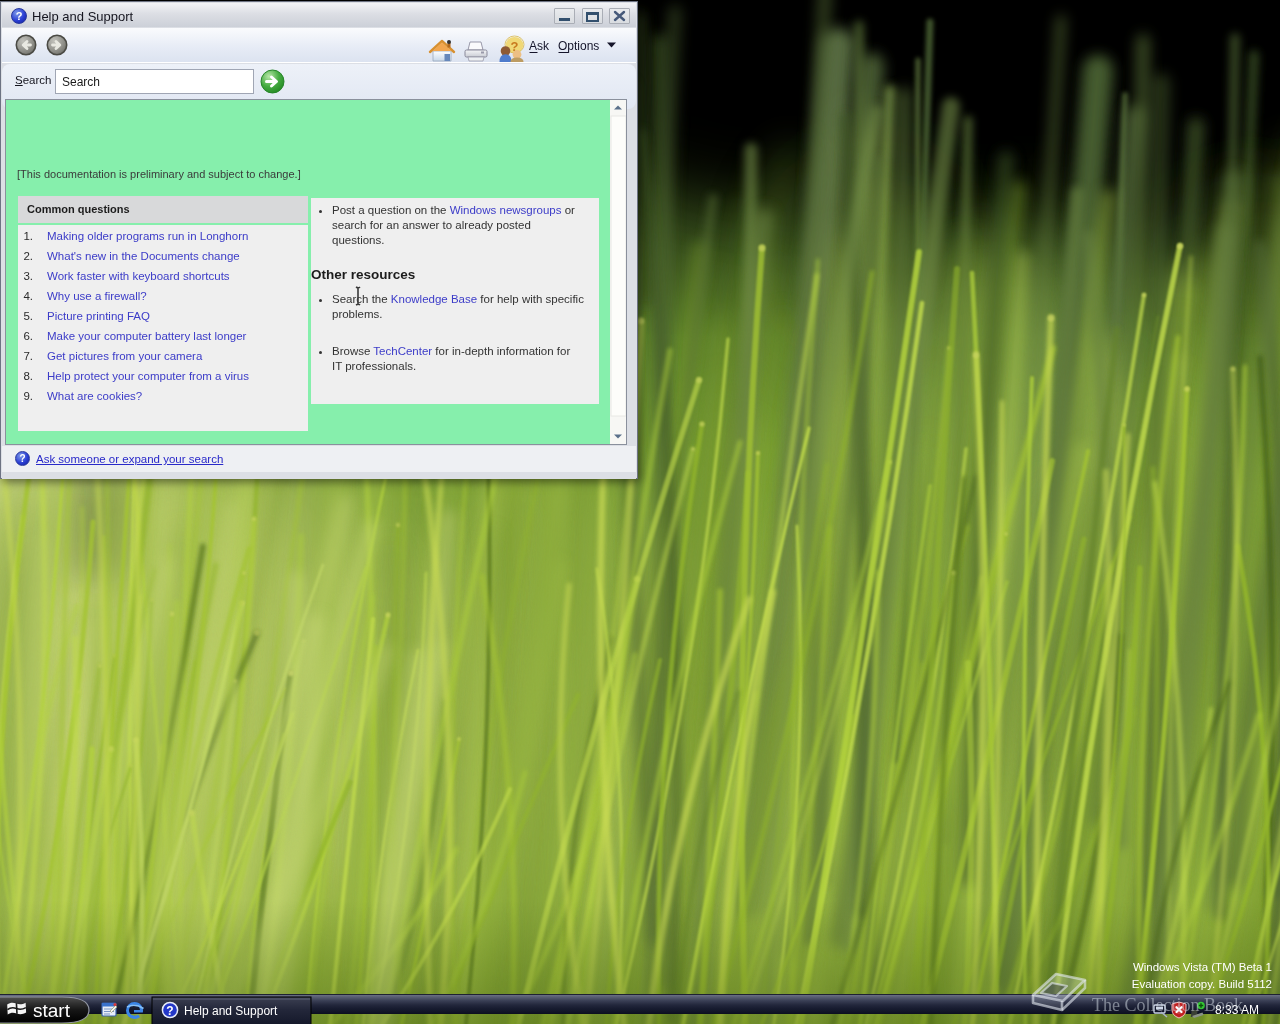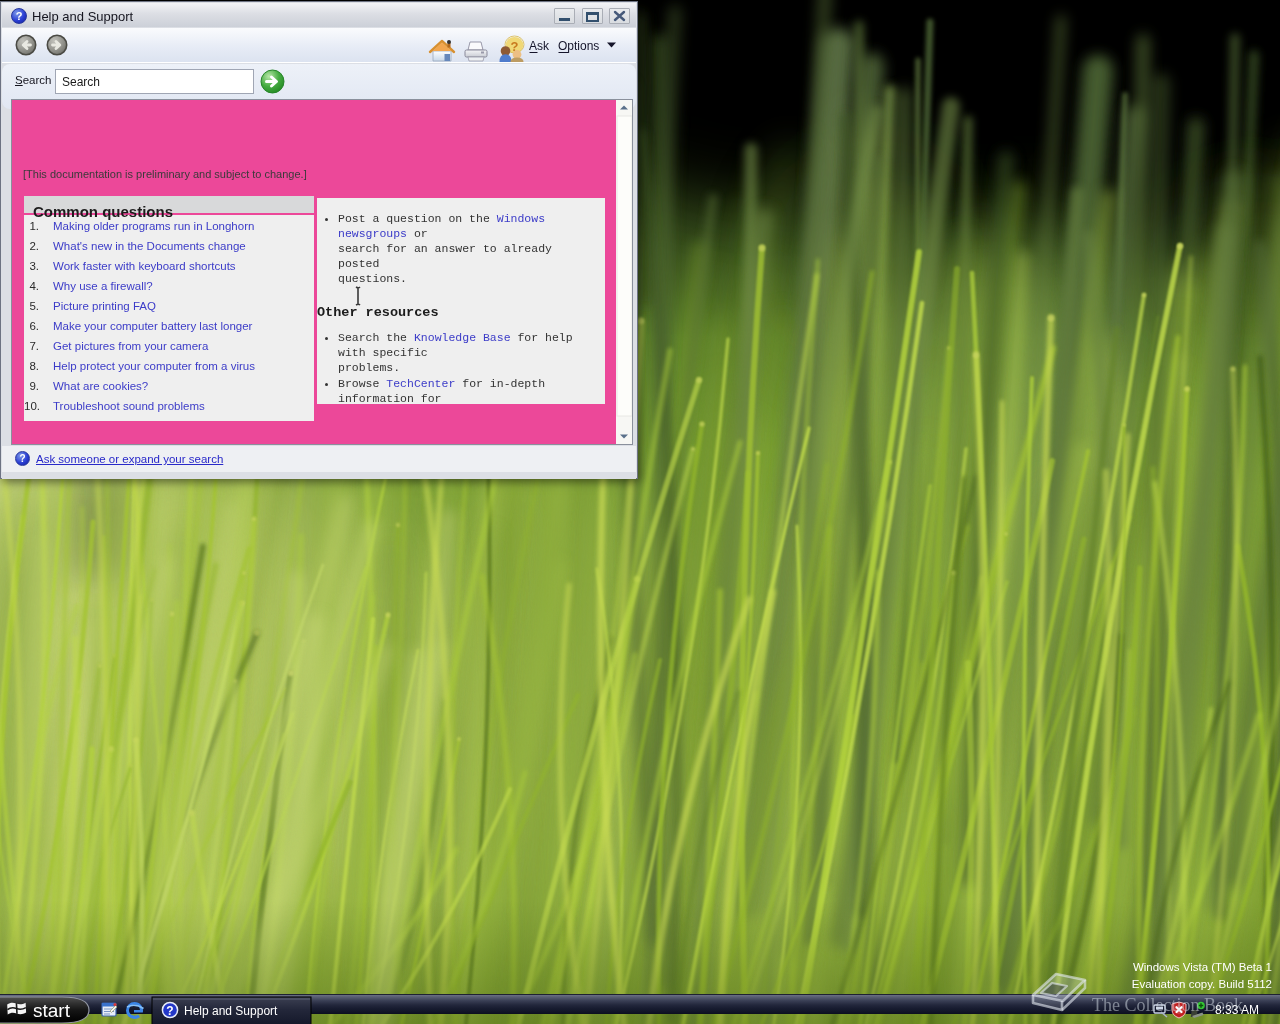--- a/index.html
+++ b/index.html
@@ -15,27 +15,27 @@
   border:1px solid #27379c; color:#fff; }
 .qicon span { font-size:11px; line-height:15px; display:block; text-align:center; font-weight:bold; }
 #wbtns { position:absolute; right:6px; top:5px; }
 .wbtn { display:inline-block; width:21px; height:16px; margin-left:2px;
   background:linear-gradient(#e9ebee,#d9dce0); border:1px solid #aaaeb6; border-radius:1px;
   position:relative; vertical-align:top; }
 #toolbar { position:absolute; left:1px; top:26px; right:1px; height:35px;
   background:linear-gradient(#fafbfd,#e7ecf6 55%,#dce3f0); border-bottom:1px solid #ffffff; }
 #searchrow { position:absolute; left:1px; top:62px; right:1px; height:45px;
   background:linear-gradient(#edf1f8,#e1e7f3);border-radius:8px; }
-#contentframe { position:absolute; left:10px; top:97px; width:622px; height:346px;
-  border:1px solid #8a909c; background:#ec4899; font-size:11.5px; }
+#contentframe { position:absolute; left:4px; top:97px; width:622px; height:346px;
+  border:1px solid #8a909c; background:#86efac; font-size:11.5px; }
 #scrollbar { position:absolute; right:0; top:0; width:16px; height:344px; background:#f6f6f3; }
 #bottombar { position:absolute; left:1px; top:444px; right:1px; height:26px; background:#eef0f3; }
 #botframe { position:absolute; left:1px; top:470px; right:1px; height:7px; background:#dcdfe5; }
 a { color:#2929c9; text-decoration:underline; cursor:default; }
-.hdr { background:#d8d9da; height:17px; font-weight:bold; font-size:15px; color:#1c1c1c; padding:7px 0 0 9px; }
+.hdr { background:#d8d9da; height:27px; font-weight:bold; font-size:11px; color:#1c1c1c; padding:7px 0 0 9px; }
 .cellbody { background:#efefef; margin-top:2px; height:206px; overflow:hidden; }
 .qrow { display:flex; line-height:20px; }
 .qrow .num { width:15px; text-align:right; color:#2a2a2a; }
 .qrow .lnk { margin-left:14px; color:#3c3cc8; }
 ul.a { margin:5px 0 0 0; padding-left:21px; color:#333; list-style:disc outside; }
 ul.a li { line-height:15px; }
 ul.a a, .qrow .lnk { text-decoration:none; }
 ul.a a { color:#3c3cc8; }
 #taskbar { position:absolute; left:0; top:994px; width:1280px; height:20px;
   background:linear-gradient(#6a6f83 0%, #565b70 12%, #3a3f55 30%, #23273c 52%, #181c30 70%, #111527 88%, #0b0f1e 100%);
@@ -655,34 +655,30 @@
             <div class="lnk">Get pictures from your camera</div>
           </div>
 <div class="qrow">
             <div class="num">8.</div>
             <div class="lnk">Help protect your computer from a virus</div>
           </div>
 <div class="qrow">
             <div class="num">9.</div>
             <div class="lnk">What are cookies?</div>
           </div>
-<div class="qrow">
-            <div class="num">10.</div>
-            <div class="lnk">Troubleshoot sound problems</div>
-          </div>
         </div>
     </div>
     <div style="position:absolute;left:305px;top:96px;width:288px;">
-      <div class="cellbody" style="padding:8px 14px 0 0;font-family:Liberation Mono, monospace;">
+      <div class="cellbody" style="padding:0 14px 0 0;">
         <ul class="a">
           <li>Post a question on the <a>Windows newsgroups</a> or<br>search for an answer to already posted<br>questions.</li>
         </ul>
         <div style="font-size:13.5px;font-weight:bold;color:#1c1c1c;margin:20px 0 0 0;line-height:14px;">Other resources</div>
         <ul class="a" style="margin-top:10px;">
-          <li style="margin-bottom:1px;">Search the <a>Knowledge Base</a> for help with specific<br>problems.</li>
+          <li style="margin-bottom:22px;">Search the <a>Knowledge Base</a> for help with specific<br>problems.</li>
           <li>Browse <a>TechCenter</a> for in-depth information for<br>IT professionals.</li>
         </ul>
       </div>
     </div>
   </div>
   <svg style="position:absolute;left:352px;top:283px;" width="14" height="22" viewBox="0 0 14 22">
     <g stroke="#3a3a3a" stroke-width="1.6" fill="none">
       <path d="M3,2 Q5.5,3.5 7,2 M3,20 Q5.5,18.5 7,20 M5,3 L5,19"></path>
     </g>
   </svg>

